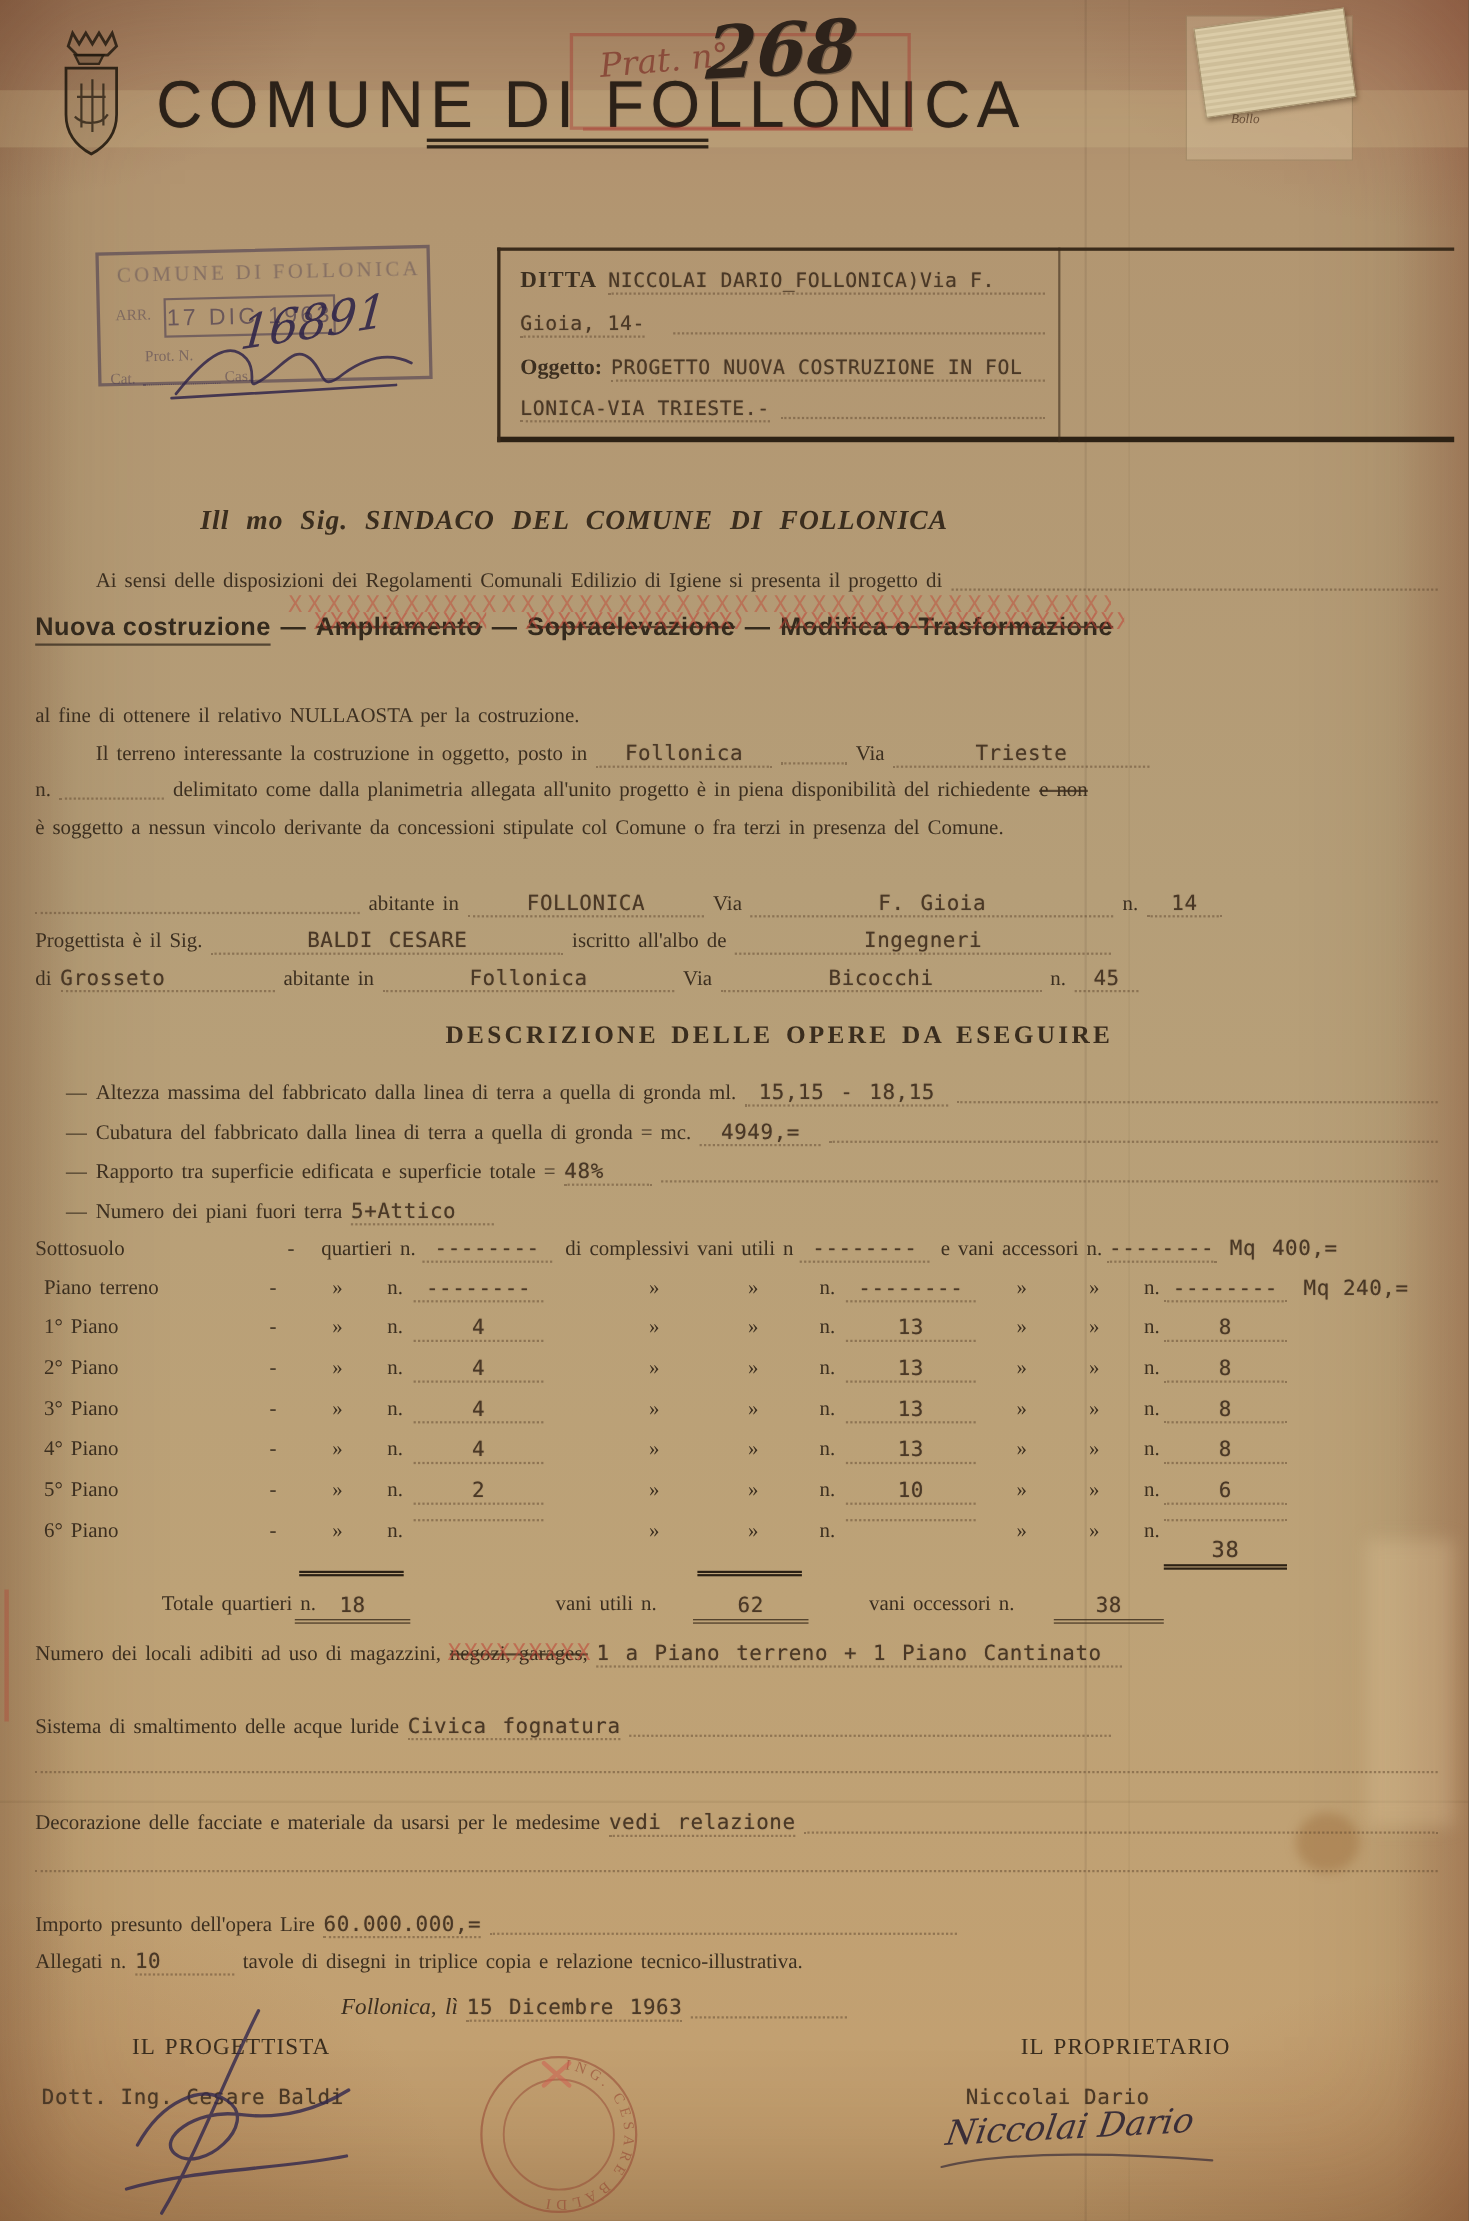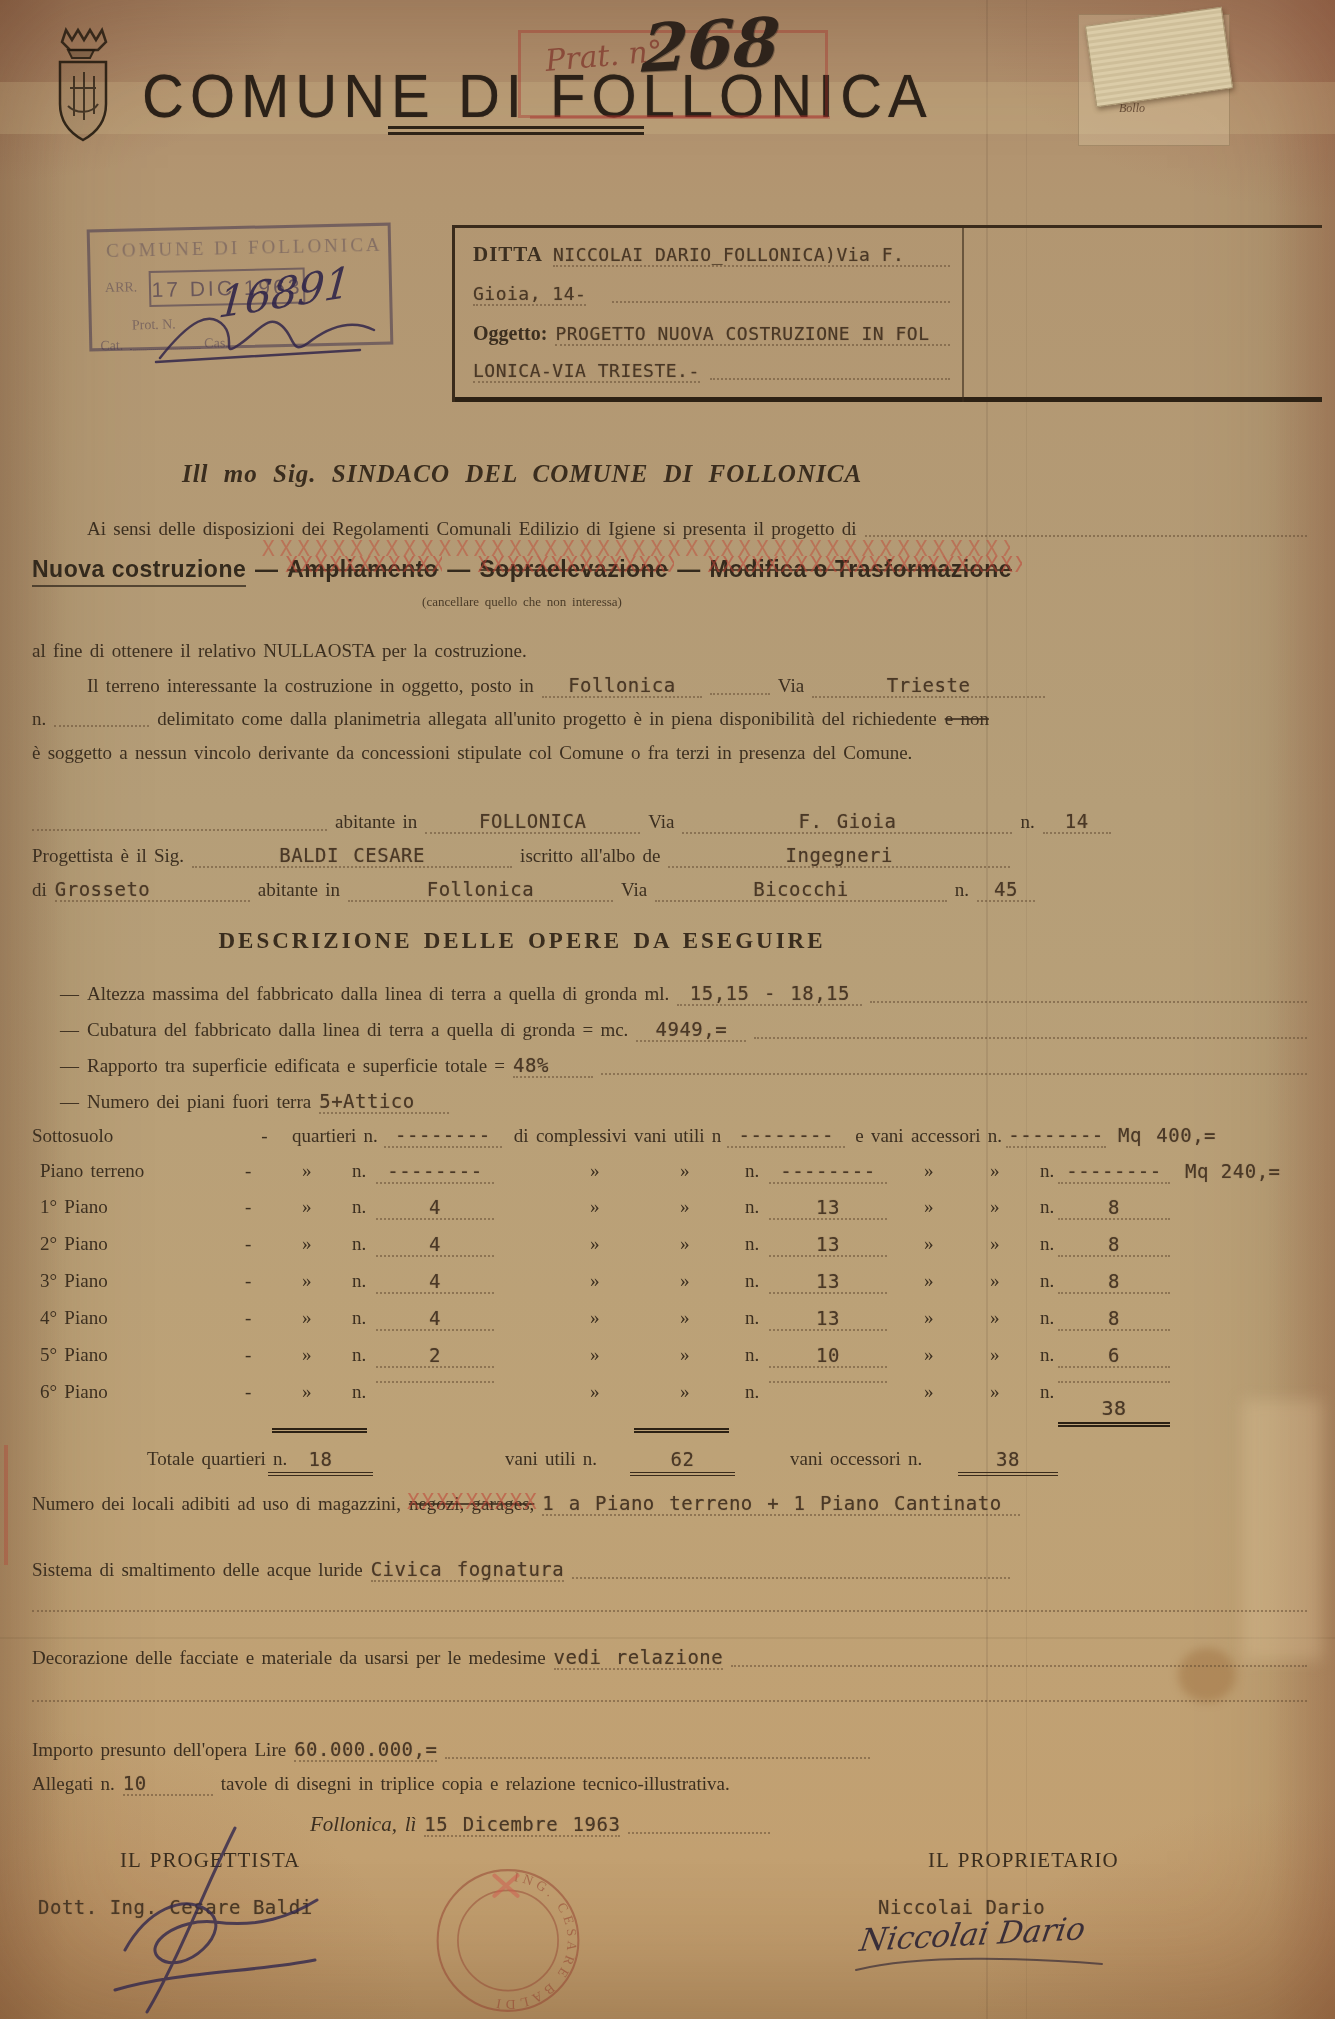--- a/index.html
+++ b/index.html
@@ -139,21 +139,20 @@
     <span class="struck">
       <span>Sopraelevazione</span>
       <span class="xov">XXXXXXXXXXXXXXXXXXXXXXXXXXXXXXXXXXXXXXXXXXXXXXXXXXXXXXXXXXXX</span>
     </span>
     <span>—</span>
     <span class="struck">
       <span>Modifica o Trasformazione</span>
       <span class="xov">XXXXXXXXXXXXXXXXXXXXXXXXXXXXXXXXXXXXXXXXXXXXXXXXXXXXXXXXXXXX</span>
     </span>
   </div>
-  <div class="abs ser" style="left:32px;top:594px;width:980px;text-align:center;font-size:13px;color:#4a3b28">(cancellare quello che non interessa)</div>
 
   <div class="row ser" style="top:640px">
     <span>al fine di ottenere il relativo NULLAOSTA per la costruzione.</span>
   </div>
 
   <div class="row ser" style="top:674px;right:290px">
     <span style="padding-left:55px">Il terreno interessante la costruzione in oggetto, posto in</span>
     <span class="typed fill vw" style="width:160px">Follonica</span>
     <span class="lead" style="max-width:60px"></span>
     <span>Via</span>
@@ -193,21 +192,21 @@
     <span>di</span>
     <span class="typed fill vw" style="width:195px;text-align:left">Grosseto</span>
     <span>abitante in</span>
     <span class="typed fill vw" style="width:265px">Follonica</span>
     <span>Via</span>
     <span class="typed fill vw" style="flex:1">Bicocchi</span>
     <span>n.</span>
     <span class="typed fill vw" style="width:58px">45</span>
   </div>
 
-  <div class="abs ser" style="left:32px;top:928px;width:980px;text-align:center;font-size:23px;font-weight:700;letter-spacing:3px;color:#3a2d1e">DESCRIZIONE DELLE OPERE DA ESEGUIRE</div>
+  <div class="abs ser" style="left:32px;top:928px;width:980px;text-align:right;font-size:23px;font-weight:700;letter-spacing:3px;color:#3a2d1e">DESCRIZIONE DELLE OPERE DA ESEGUIRE</div>
 
   <div class="row ser" style="top:982px">
     <span style="padding-left:28px">—</span>
     <span>Altezza massima del fabbricato dalla linea di terra a quella di gronda ml.</span>
     <span class="typed fill vw" style="min-width:185px">15,15 - 18,15</span>
     <span class="lead"></span>
   </div>
   <div class="row ser" style="top:1018px">
     <span style="padding-left:28px">—</span>
     <span>Cubatura del fabbricato dalla linea di terra a quella di gronda = mc.</span>

